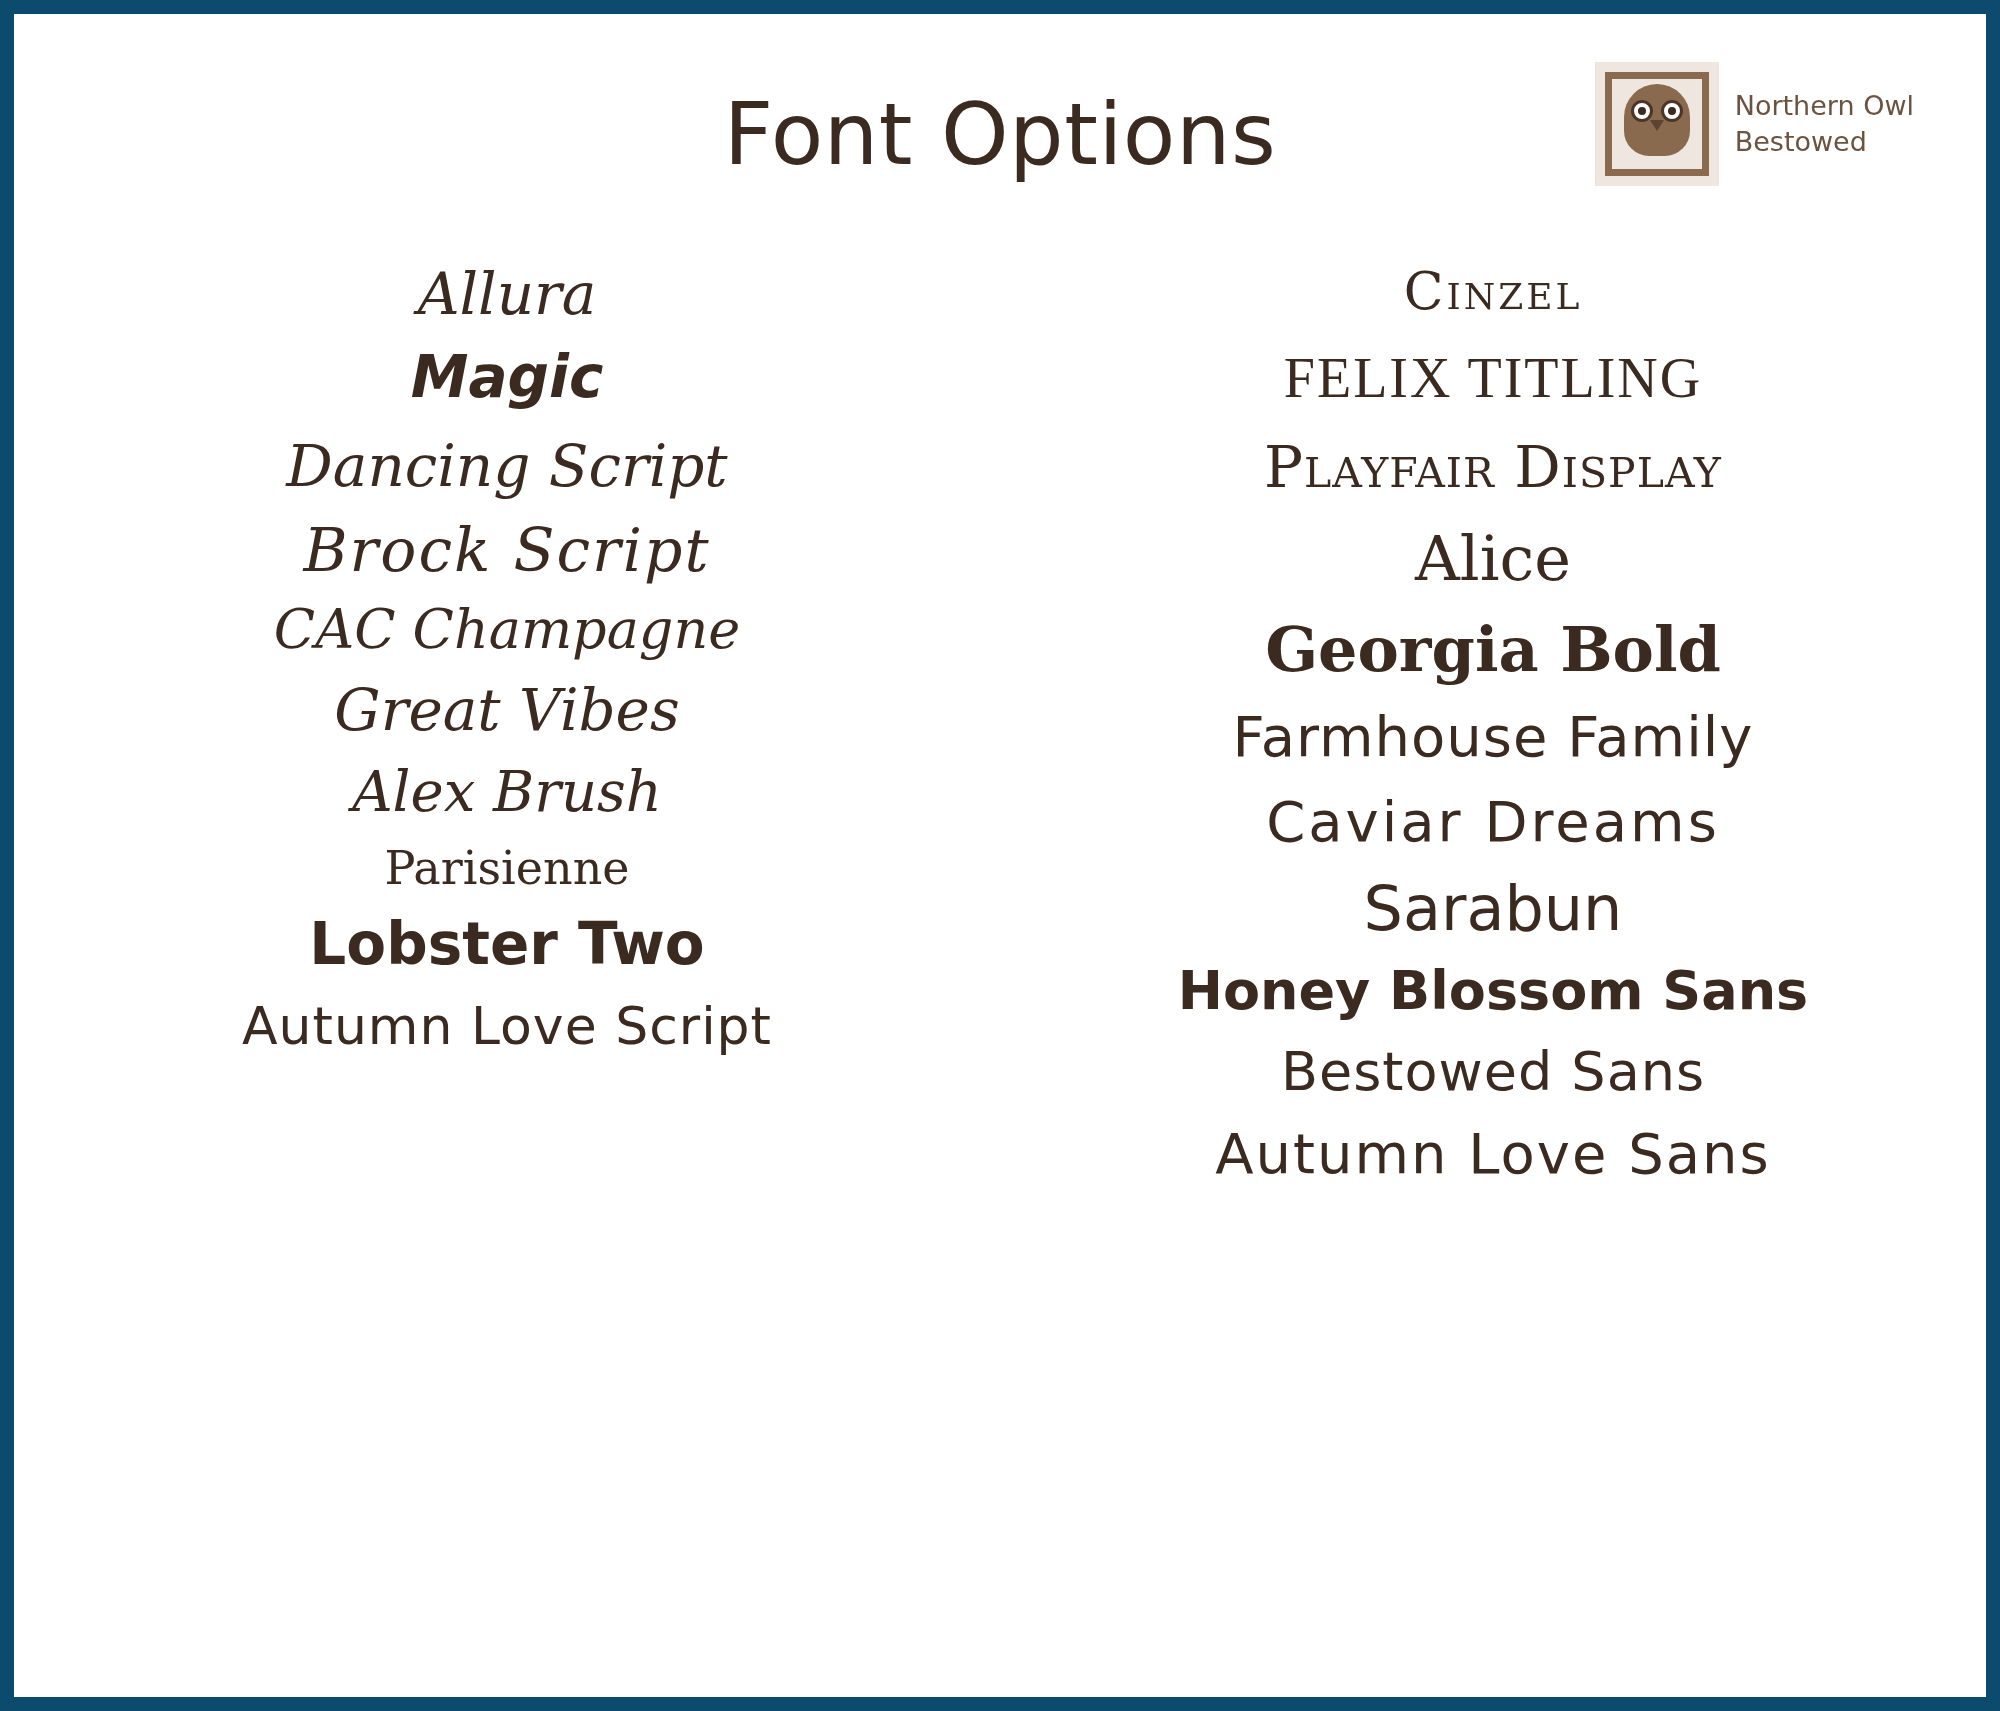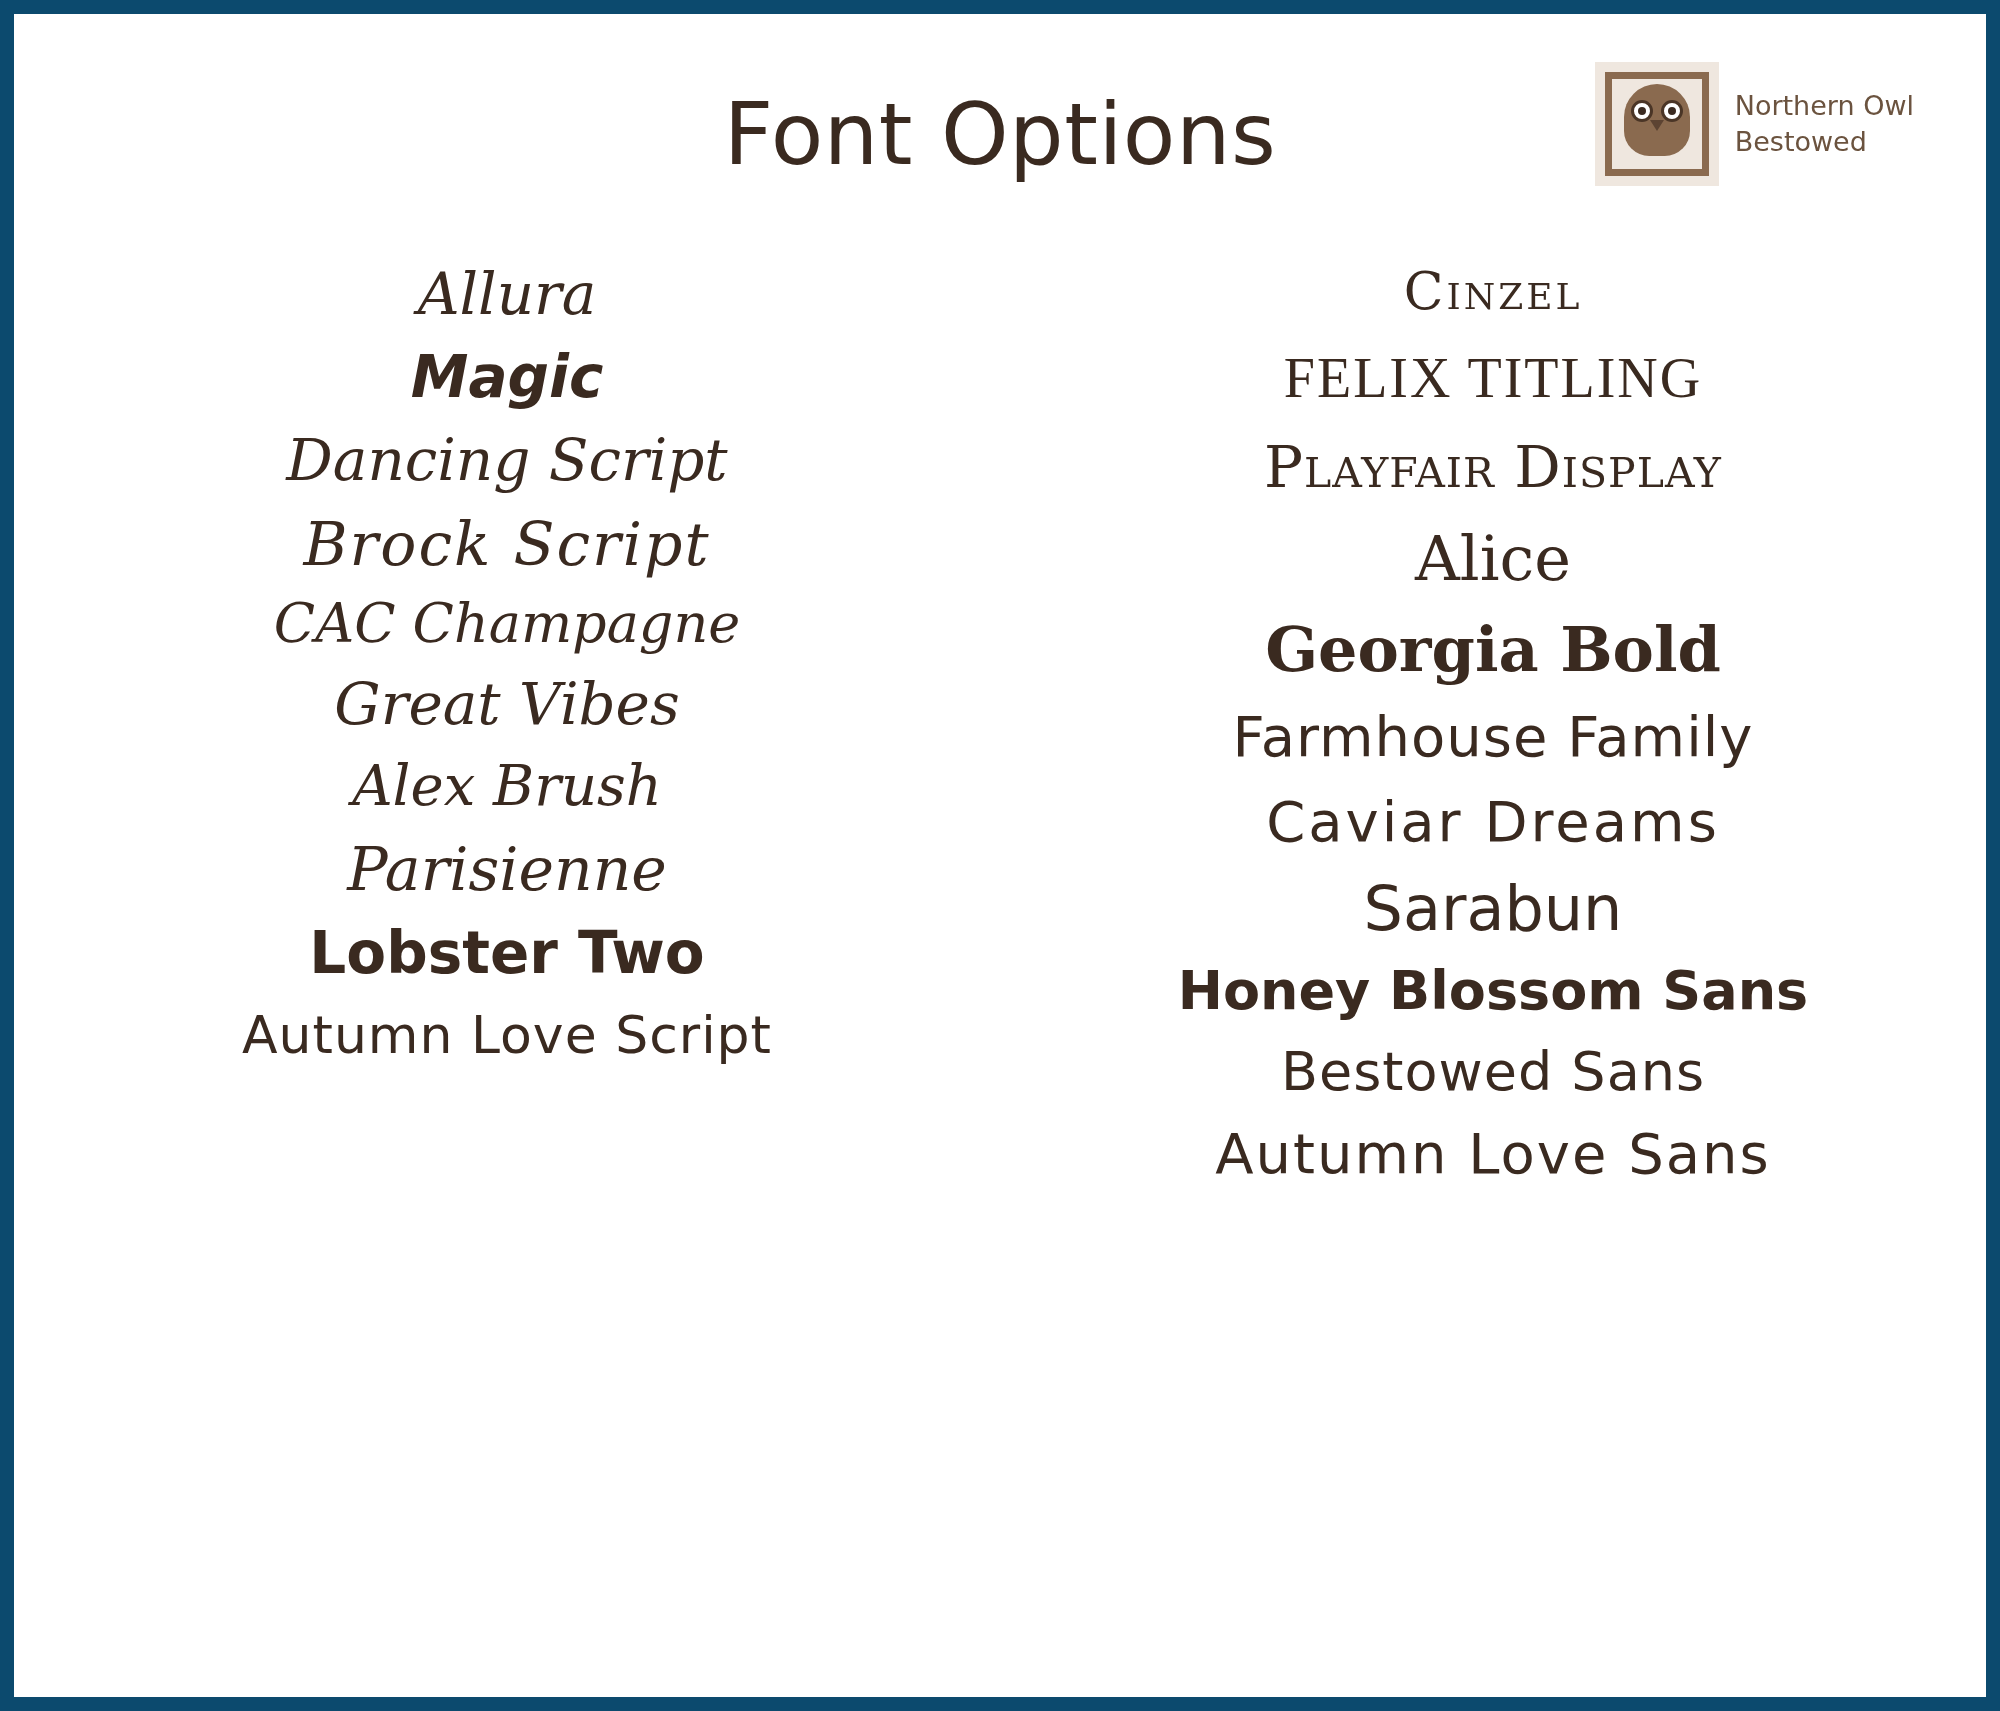--- a/index.html
+++ b/index.html
@@ -129,28 +129,28 @@
     align-items: center;
   }
   .font-item {
     color: #3a2a20;
     white-space: nowrap;
     line-height: 1.05;
   }
   
   .f-bluebell   { font-family: "DejaVu Sans", sans-serif; font-size: 56px; letter-spacing: 1px; margin-bottom: 26px; }
   .f-allura     { font-family: "DejaVu Serif", serif; font-style: italic; font-size: 58px; margin-bottom: 22px; }
-  .f-magic      { font-family: "DejaVu Sans", sans-serif; font-style: italic; font-weight: bold; font-size: 58px; margin-bottom: 22px; }
+  .f-magic      { font-family: "DejaVu Sans", sans-serif; font-style: italic; font-weight: bold; font-size: 58px; margin-bottom: 28px; }
   .f-dancing    { font-family: "DejaVu Serif", serif; font-style: italic; font-size: 58px; margin-bottom: 22px; }
   .f-brock      { font-family: "DejaVu Serif", serif; font-style: italic; font-size: 60px; letter-spacing: 2px; margin-bottom: 20px; }
   .f-cac        { font-family: "DejaVu Serif", serif; font-style: italic; font-size: 54px; margin-bottom: 22px; }
   .f-greatvibes { font-family: "DejaVu Serif", serif; font-style: italic; font-size: 58px; margin-bottom: 22px; }
   .f-rochester  { font-family: "DejaVu Serif", serif; font-size: 54px; margin-bottom: 24px; }
   .f-alexbrush  { font-family: "DejaVu Serif", serif; font-style: italic; font-size: 56px; margin-bottom: 22px; }
-  .f-parisienne { font-family: "DejaVu Serif", serif; font-style: italic; font-size: 60px; margin-bottom: 22px; }
+  .f-parisienne { font-family: "DejaVu Serif", serif; font-size: 46px; margin-bottom: 22px; }
   .f-lobster    { font-family: "DejaVu Sans", sans-serif; font-weight: bold; font-size: 58px; margin-bottom: 24px; }
   .f-autumnscr  { font-family: "DejaVu Sans", sans-serif; font-size: 52px; letter-spacing: 1px; margin-bottom: 10px; }
   
   .f-cinzel     { font-family: "DejaVu Serif", serif; font-size: 52px; letter-spacing: 3px; font-variant: small-caps; margin-bottom: 30px; }
   .f-felix      { font-family: "Liberation Serif", serif; font-size: 56px; letter-spacing: 2px; margin-bottom: 30px; }
   .f-playfair   { font-family: "DejaVu Serif", serif; font-size: 58px; letter-spacing: 1px; font-variant: small-caps; margin-bottom: 28px; }
   .f-alice      { font-family: "DejaVu Serif", serif; font-size: 62px; margin-bottom: 26px; }
   .f-georgia    { font-family: "DejaVu Serif", serif; font-weight: bold; font-size: 62px; margin-bottom: 26px; }
   .f-farmhouse  { font-family: "DejaVu Sans", sans-serif; font-size: 56px; letter-spacing: 1px; margin-bottom: 26px; }
   .f-caviar     { font-family: "DejaVu Sans", sans-serif; font-size: 56px; letter-spacing: 3px; margin-bottom: 24px; }

